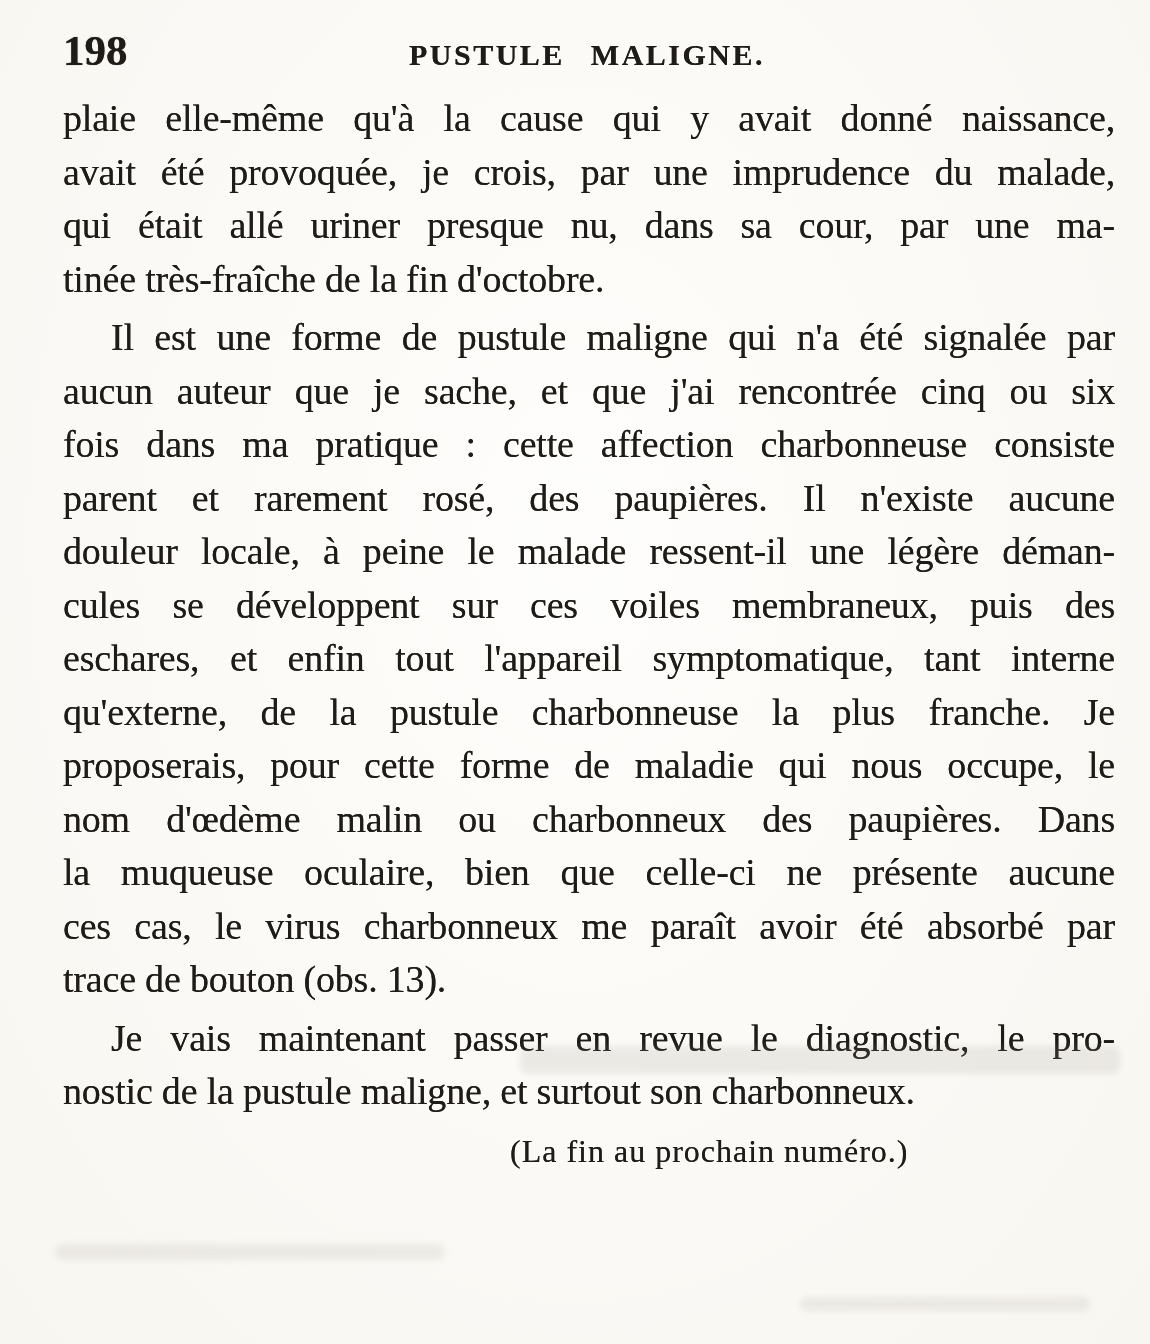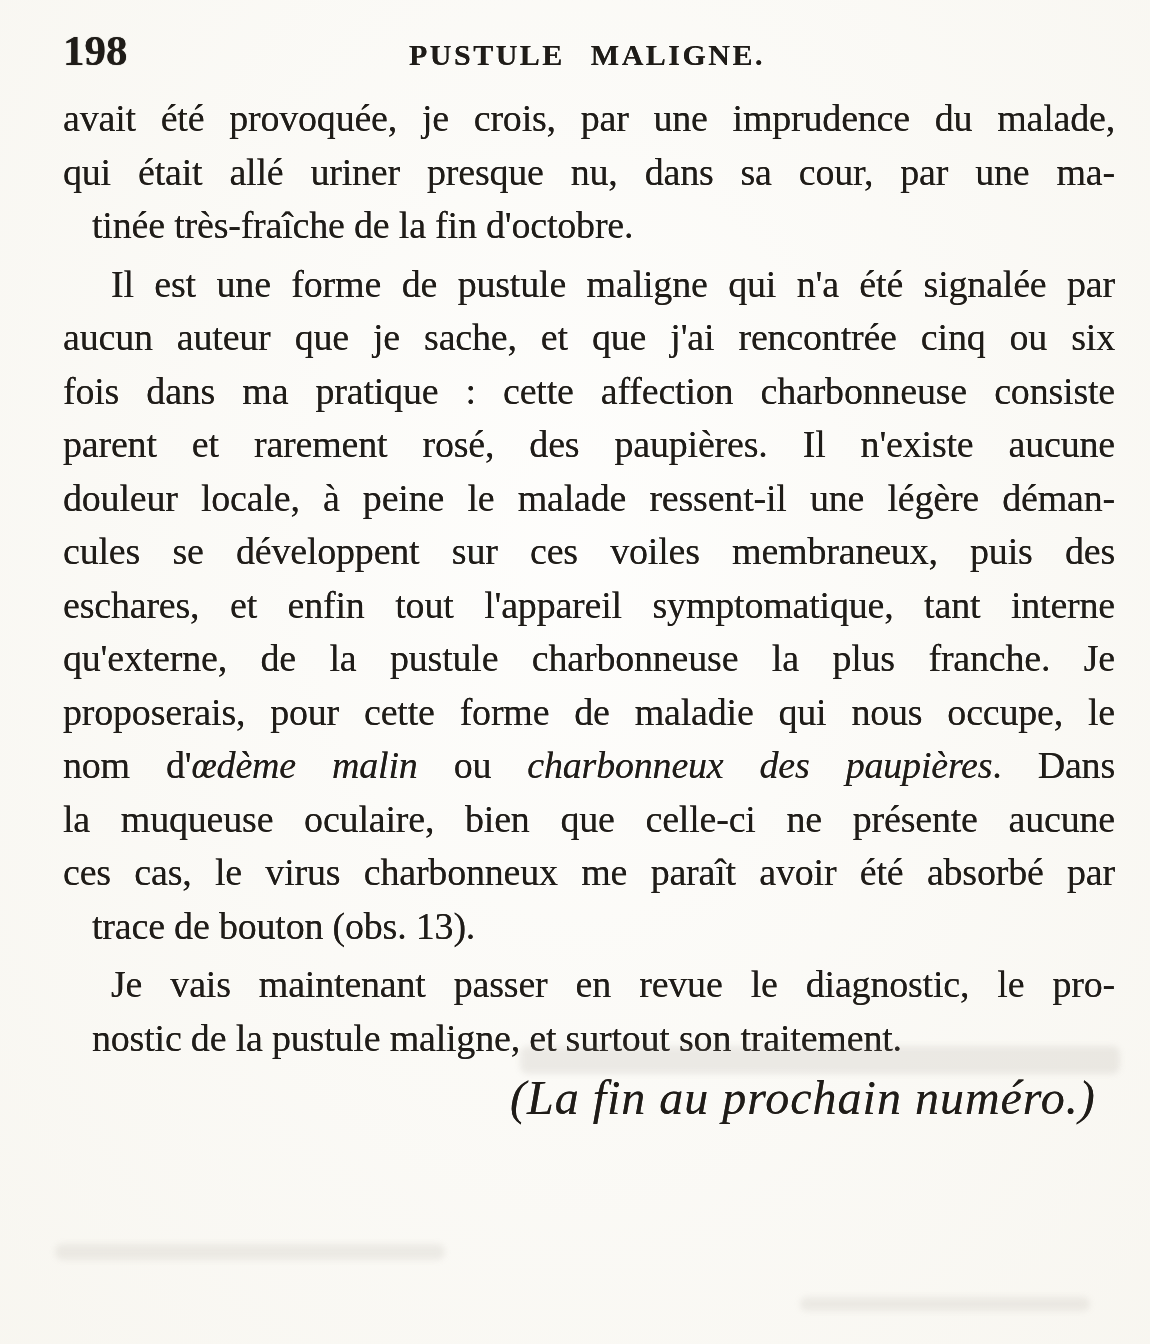--- a/index.html
+++ b/index.html
@@ -27,27 +27,27 @@
   }
   .text-block{
     position:absolute;left:63px;top:92px;width:1052px;
     font-size:38px;line-height:53.5px;
     letter-spacing:-0.2px;
     text-shadow:0 0 0.6px rgba(28,24,20,.85);
   }
   .para{margin:0;}
   .para + .para{margin-top:5px;}
   .line{text-align:justify;text-align-last:justify;}
-  .line.noj{text-align:left;text-align-last:left;margin-left:29px;}
+  .line.noj{text-align:left;text-align-last:left;}
   .line.indent{text-indent:48px;}
-  .it{font-style:italic;}
+  .it{}
   .closing-line{
     margin-top:6px;
     padding-left:447px;
-    font-size:48px;
+    font-size:32px;
     letter-spacing:1px;
     text-align:left;text-align-last:left;
   }
   .smudge{
     position:absolute;
     background:rgba(150,144,132,.28);
     filter:blur(3px);
     border-radius:8px;
     pointer-events:none;
   }
@@ -59,20 +59,21 @@
 <body>
 
 <div class="page">
 
   <div class="page-number">198</div>
 
   <div class="running-title">PUSTULE MALIGNE.</div>
 
   <div class="text-block">
       <div class="para">
+        <div class="line"><span>plaie elle-même qu'à la cause qui y avait donné naissance,</span></div>
         <div class="line"><span>avait été provoquée, je crois, par une imprudence du malade,</span></div>
         <div class="line"><span>qui était allé uriner presque nu, dans sa cour, par une ma-</span></div>
         <div class="line noj"><span>tinée très-fraîche de la fin d'octobre.</span></div>
       </div>
       <div class="para">
         <div class="line indent"><span>Il est une forme de pustule maligne qui n'a été signalée par</span></div>
         <div class="line"><span>aucun auteur que je sache, et que j'ai rencontrée cinq ou six</span></div>
         <div class="line"><span>fois dans ma pratique : cette affection charbonneuse consiste</span></div>
         <div class="line"><span>parent et rarement rosé, des paupières. Il n'existe aucune</span></div>
         <div class="line"><span>douleur locale, à peine le malade ressent-il une légère déman-</span></div>
@@ -80,21 +81,21 @@
         <div class="line"><span>eschares, et enfin tout l'appareil symptomatique, tant interne</span></div>
         <div class="line"><span>qu'externe, de la pustule charbonneuse la plus franche. Je</span></div>
         <div class="line"><span>proposerais, pour cette forme de maladie qui nous occupe, le</span></div>
         <div class="line"><span>nom d'</span><span class="it">œdème malin</span><span> ou </span><span class="it">charbonneux des paupières</span><span>. Dans</span></div>
         <div class="line"><span>la muqueuse oculaire, bien que celle-ci ne présente aucune</span></div>
         <div class="line"><span>ces cas, le virus charbonneux me paraît avoir été absorbé par</span></div>
         <div class="line noj"><span>trace de bouton (obs. 13).</span></div>
       </div>
       <div class="para">
         <div class="line indent"><span>Je vais maintenant passer en revue le diagnostic, le pro-</span></div>
-        <div class="line noj"><span>nostic de la pustule maligne, et surtout son traitement.</span></div>
+        <div class="line noj"><span>nostic de la pustule maligne, et surtout son charbonneux.</span></div>
       </div>
       <div class="closing-line it">(La fin au prochain numéro.)</div>
     </div>
 
   <div class="smudge s1"></div>
   <div class="smudge s2"></div>
   <div class="smudge s3"></div>
 </div>
 
 </body></html>

